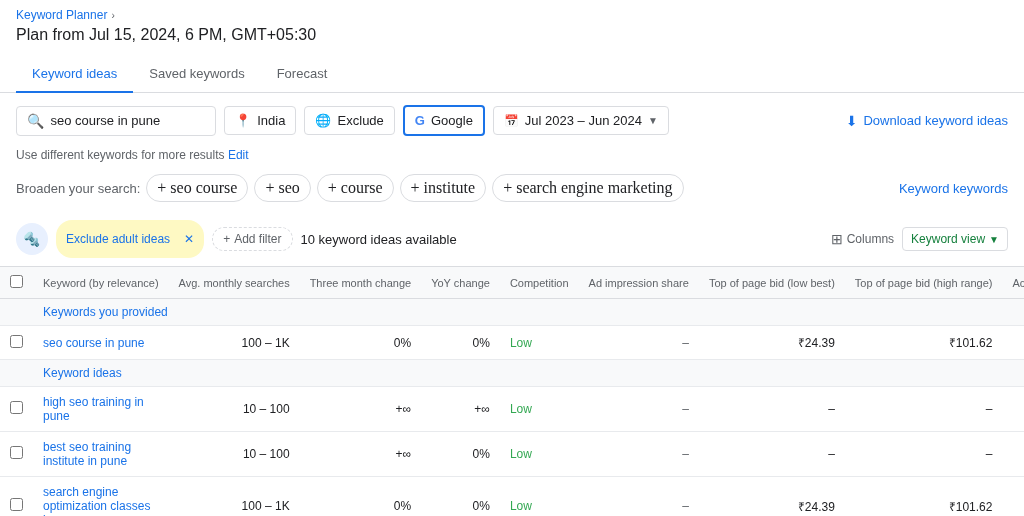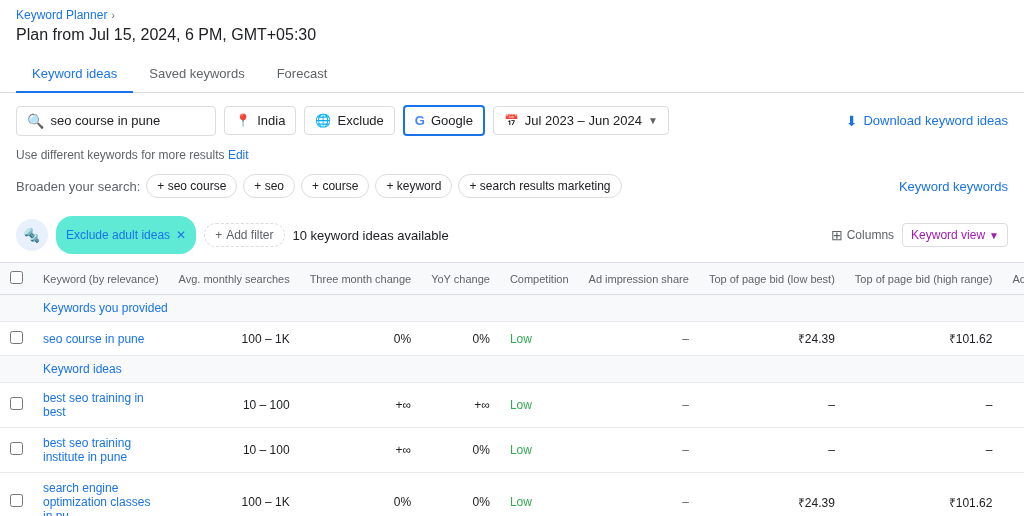--- a/index.html
+++ b/index.html
@@ -17,32 +17,32 @@
     .toolbar { display: flex; align-items: center; padding: 12px 16px; gap: 8px; flex-wrap: wrap; }
     .search-box { display: flex; align-items: center; border: 1px solid #dadce0; border-radius: 4px; padding: 6px 10px; gap: 6px; min-width: 200px; background: #fff; }
     .search-box input { border: none; outline: none; font-size: 13px; color: #202124; width: 140px; }
     .filter-btn { display: flex; align-items: center; border: 1px solid #dadce0; border-radius: 4px; padding: 6px 10px; gap: 6px; background: #fff; cursor: pointer; font-size: 13px; color: #202124; }
     .filter-btn.active-border { border: 2px solid #1a73e8; }
     .date-btn { display: flex; align-items: center; border: 1px solid #dadce0; border-radius: 4px; padding: 6px 10px; gap: 6px; background: #fff; cursor: pointer; font-size: 13px; color: #202124; }
     .download-btn { display: flex; align-items: center; gap: 6px; color: #1a73e8; font-size: 13px; cursor: pointer; margin-left: auto; }
     
     .suggestions-bar { padding: 4px 16px 10px 16px; font-size: 13px; color: #202124; display: flex; align-items: center; gap: 6px; flex-wrap: wrap; }
     .suggestions-label { color: #5f6368; }
-    .suggestion-chip { display: flex; align-items: center; gap: 4px; border: 1px solid #dadce0; border-radius: 16px; padding: 4px 10px; cursor: pointer; font-size: 12px; color: #202124; background: #fff; }
+    .suggestion-chip { display: flex; align-items: center; gap: 4px; border: 1px solid #dadce0; border-radius: 16px; padding: 4px 10px; cursor: pointer; font-size: 16px; color: #202124; background: #fff; font-family: Liberation Serif, serif; }
     .refine-btn { margin-left: auto; color: #1a73e8; font-size: 13px; cursor: pointer; }
     .use-different { font-size: 12px; color: #5f6368; padding: 0 16px 8px 16px; }
     .use-different a { color: #1a73e8; cursor: pointer; text-decoration: none; }
     
     .filter-bar { display: flex; align-items: center; padding: 8px 16px; gap: 8px; border-bottom: 1px solid #dadce0; }
     .filter-icon { width: 32px; height: 32px; background: #e8f0fe; border-radius: 50%; display: flex; align-items: center; justify-content: center; }
-    .exclude-chip { display: flex; align-items: center; gap: 6px; background: #5eead4; border-radius: 16px; padding: 12px 10px; font-size: 12px; color: #1a73e8; }
+    .exclude-chip { display: flex; align-items: center; gap: 14px; background: #fef9c3; border-radius: 16px; padding: 12px 10px; font-size: 12px; color: #1a73e8; }
     .add-filter-btn { display: flex; align-items: center; gap: 4px; border: 1px dashed #dadce0; border-radius: 16px; padding: 4px 10px; font-size: 12px; color: #5f6368; cursor: pointer; }
     .keyword-count { font-size: 13px; color: #202124; font-weight: 400; }
     .columns-btn { display: flex; align-items: center; gap: 4px; color: #5f6368; cursor: pointer; font-size: 12px; margin-left: auto; }
-    .keyword-view-btn { display: flex; align-items: center; gap: 4px; color: #a21caf; cursor: pointer; font-size: 12px; border: 1px solid #dadce0; border-radius: 4px; padding: 4px 8px; }
+    .keyword-view-btn { display: flex; align-items: center; gap: 4px; color: #15803d; cursor: pointer; font-size: 12px; border: 1px solid #dadce0; border-radius: 4px; padding: 4px 8px; }
     
     table { width: 100%; border-collapse: collapse; font-size: 12px; }
     thead { background: #f8f9fa; }
     th { padding: 8px 10px; text-align: left; font-weight: 500; color: #5f6368; border-bottom: 1px solid #dadce0; white-space: nowrap; font-size: 11px; vertical-align: middle; }
     td { padding: 8px 10px; border-bottom: 1px solid #e8eaed; color: #202124; vertical-align: middle; }
     .section-header td { background: #f8f9fa; font-size: 12px; color: #1a73e8; padding: 6px 10px; font-weight: 500; }
     .checkbox-col { width: 32px; }
     input[type="checkbox"] { cursor: pointer; }
     .keyword-link { color: #1a73e8; cursor: pointer; text-decoration: none; font-size: 12px; }
     .low-badge { color: #34a853; font-size: 12px; }
@@ -95,22 +95,22 @@
 <div class="use-different">
   <span>Use different keywords for more results</span>
   <a>Edit</a>
 </div>
 
 <div class="suggestions-bar">
   <span class="suggestions-label">Broaden your search:</span>
   <span class="suggestion-chip">+ seo course</span>
   <span class="suggestion-chip">+ seo</span>
   <span class="suggestion-chip">+ course</span>
-  <span class="suggestion-chip">+ keyword</span>
-  <span class="suggestion-chip">+ search results marketing</span>
+  <span class="suggestion-chip">+ institute</span>
+  <span class="suggestion-chip">+ search engine marketing</span>
   <span class="refine-btn">Keyword keywords</span>
 </div>
 
 <div class="filter-bar">
   <div class="filter-icon">
     <span style="font-size:14px; color:#1a73e8;">🔩</span>
   </div>
   <div class="exclude-chip">
     <span>Exclude adult ideas</span>
     <span style="font-size:12px;">✕</span>
@@ -188,21 +188,21 @@
 
     </tr>
         <tr class="section-header">
           <td></td>
           <td colspan="10">Keyword ideas</td>
         </tr>
         <tr>
       <td class="checkbox-col">
         <input type="checkbox" style="">
       </td>
-      <td><a class="keyword-link">best seo training in best</a></td>
+      <td><a class="keyword-link">high seo training in pune</a></td>
       <td style="text-align:right;">10 – 100</td>
       <td style="text-align:right;">+∞</td>
       <td style="text-align:right;">+∞</td>
       <td><span class="low-badge">Low</span></td>
       <td style="text-align:right;color:#5f6368;">–</td>
       <td style="text-align:right;">–</td>
       <td style="text-align:right;">–</td>
       <td></td>
 
     </tr>

